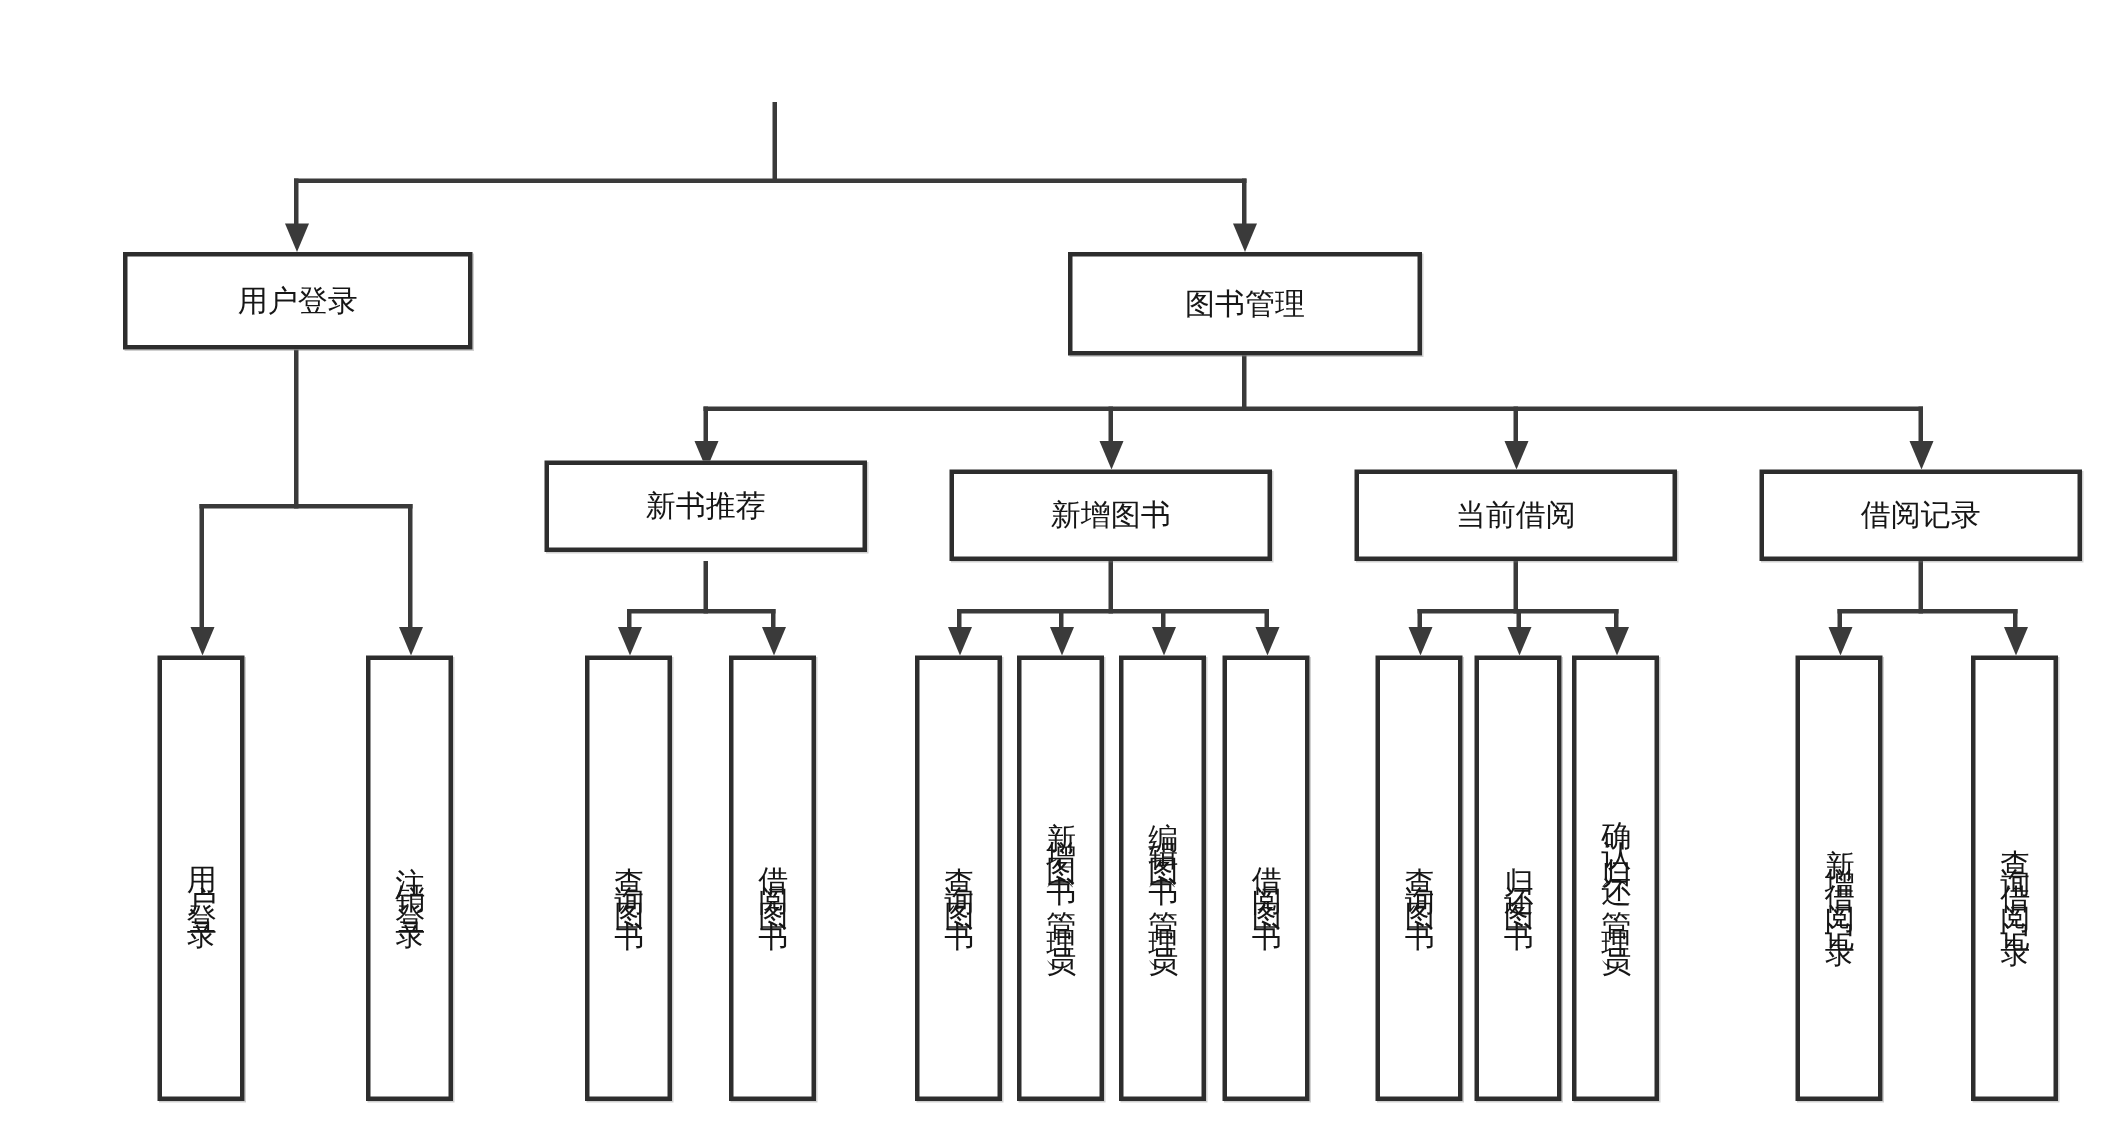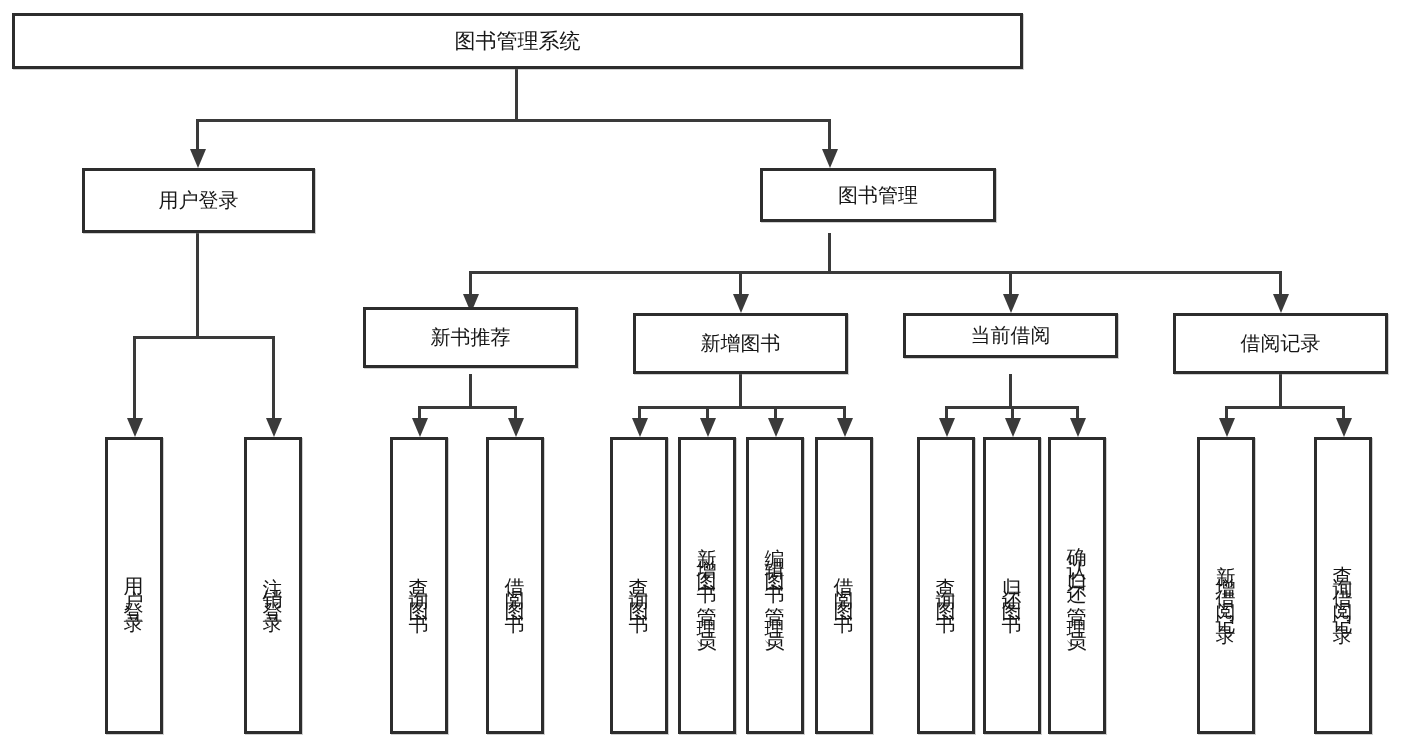--- a/index.html
+++ b/index.html
@@ -58,35 +58,32 @@
     letter-spacing: 1px;
     z-index: 5;
     white-space: nowrap;
   }
 </style>
 </head>
 <body>
 
 <div id="canvas">
 
-  <div class="box root-box" style="left:12px; top:13px; width:1011px; height:56px;">
-    <span>图书管理系统</span>
-  </div>
 
   <div class="line" style="left:515px; top:68px; width:3px; height:53px;"></div>
   <div class="line" style="left:196px; top:119px; width:635px; height:3px;"></div>
   <div class="line" style="left:196px; top:119px; width:3px; height:37px;"></div>
   <div class="arrow" style="left:190px; top:149px;"></div>
   <div class="line" style="left:828px; top:119px; width:3px; height:37px;"></div>
   <div class="arrow" style="left:822px; top:149px;"></div>
 
   <div class="box" style="left:82px; top:168px; width:233px; height:65px;">
     <span>用户登录</span>
   </div>
-  <div class="box" style="left:712px; top:168px; width:236px; height:54px;margin-left:48px;">
+  <div class="box" style="left:712px; top:168px; width:236px; height:69px;">
     <span>图书管理</span>
   </div>
 
   <div class="line" style="left:196px; top:233px; width:3px; height:106px;"></div>
   <div class="line" style="left:133px; top:336px; width:142px; height:3px;"></div>
   <div class="line" style="left:133px; top:336px; width:3px; height:89px;"></div>
   <div class="arrow" style="left:127px; top:418px;"></div>
   <div class="line" style="left:272px; top:336px; width:3px; height:89px;"></div>
   <div class="arrow" style="left:266px; top:418px;"></div>
 
@@ -100,21 +97,21 @@
   <div class="arrow" style="left:1003px; top:294px;"></div>
   <div class="line" style="left:1279px; top:271px; width:3px; height:30px;"></div>
   <div class="arrow" style="left:1273px; top:294px;"></div>
 
   <div class="box" style="left:363px; top:307px; width:215px; height:61px;">
     <span>新书推荐</span>
   </div>
   <div class="box" style="left:633px; top:313px; width:215px; height:61px;">
     <span>新增图书</span>
   </div>
-  <div class="box" style="left:903px; top:313px; width:215px; height:45px;">
+  <div class="box" style="left:903px; top:313px; width:215px; height:61px;">
     <span>当前借阅</span>
   </div>
   <div class="box" style="left:1173px; top:313px; width:215px; height:61px;">
     <span>借阅记录</span>
   </div>
 
   <div class="line" style="left:469px; top:374px; width:3px; height:35px;"></div>
   <div class="line" style="left:418px; top:406px; width:99px; height:3px;"></div>
   <div class="line" style="left:418px; top:406px; width:3px; height:19px;"></div>
   <div class="arrow" style="left:412px; top:418px;"></div>

